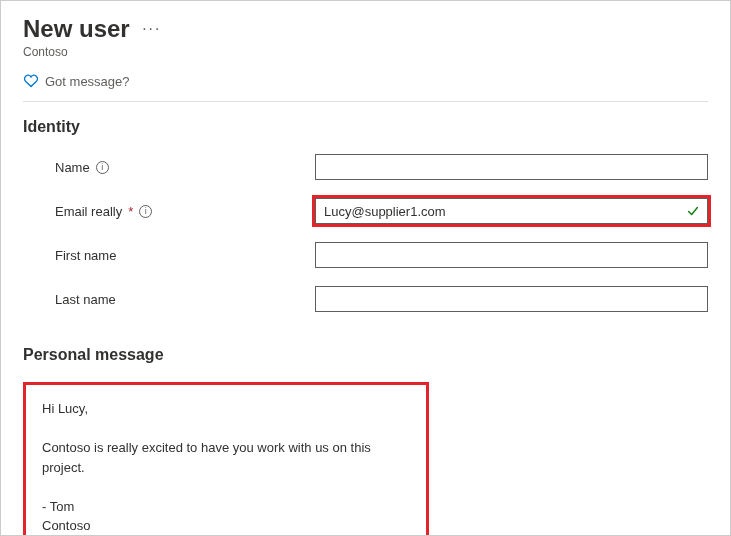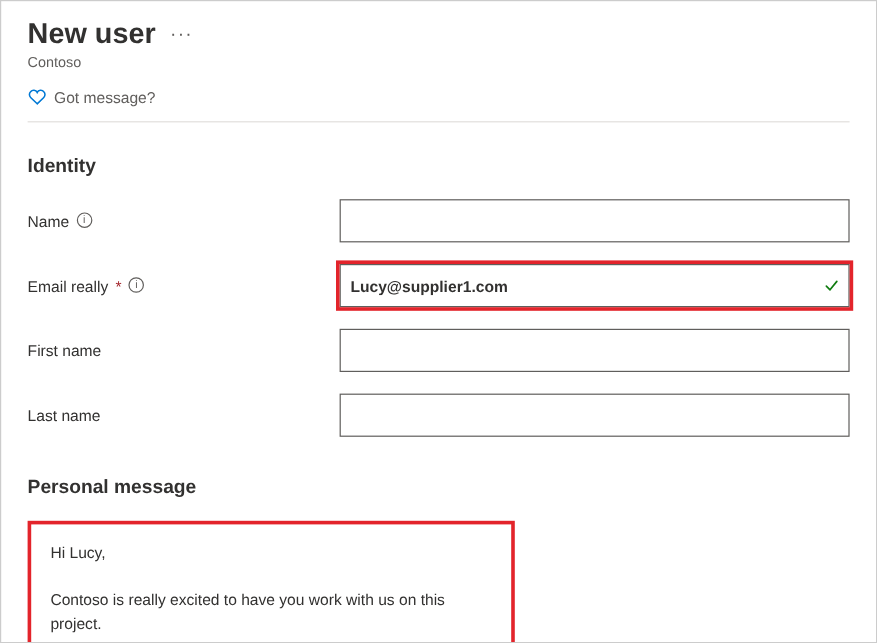--- a/index.html
+++ b/index.html
@@ -60,35 +60,37 @@
       justify-content: center;
       color: #0078d4;
     }
     .feedback-text {
       color: #605e5c;
       font-size: 13px;
     }
     .section-title {
       font-size: 16px;
       font-weight: 600;
-      margin-top: 28px;
+      margin-top: 16px;
       margin-bottom: 18px;
       color: #323130;
     }
     .form-row {
       display: flex;
       align-items: center;
       margin-bottom: 18px;
     }
     .form-label {
       width: 260px;
       font-size: 13px;
       color: #323130;
       display: flex;
+      align-items: center;
       gap: 6px;
+      margin-left: 32px;
     }
     .required-star {
       color: #a4262c;
     }
     .info-icon {
       width: 13px;
       height: 13px;
       border: 1px solid #605e5c;
       border-radius: 50%;
       display: inline-flex;
@@ -97,28 +99,27 @@
       font-size: 9px;
       color: #605e5c;
       cursor: pointer;
     }
     .form-input-wrap {
       flex: 1;
       position: relative;
     }
     .form-input {
       width: 100%;
-      height: 36px;
+      height: 26px;
       border: 1px solid #605e5c;
       padding: 4px 28px 4px 8px;
       font-size: 13px;
       font-family: inherit;
       color: #323130;
       background: #fff;
-      font-weight: bold;
     }
     .highlighted {
       outline: 3px solid #e3242b;
       outline-offset: 0;
     }
     .check-icon {
       position: absolute;
       right: 8px;
       top: 50%;
       transform: translateY(-50%);

